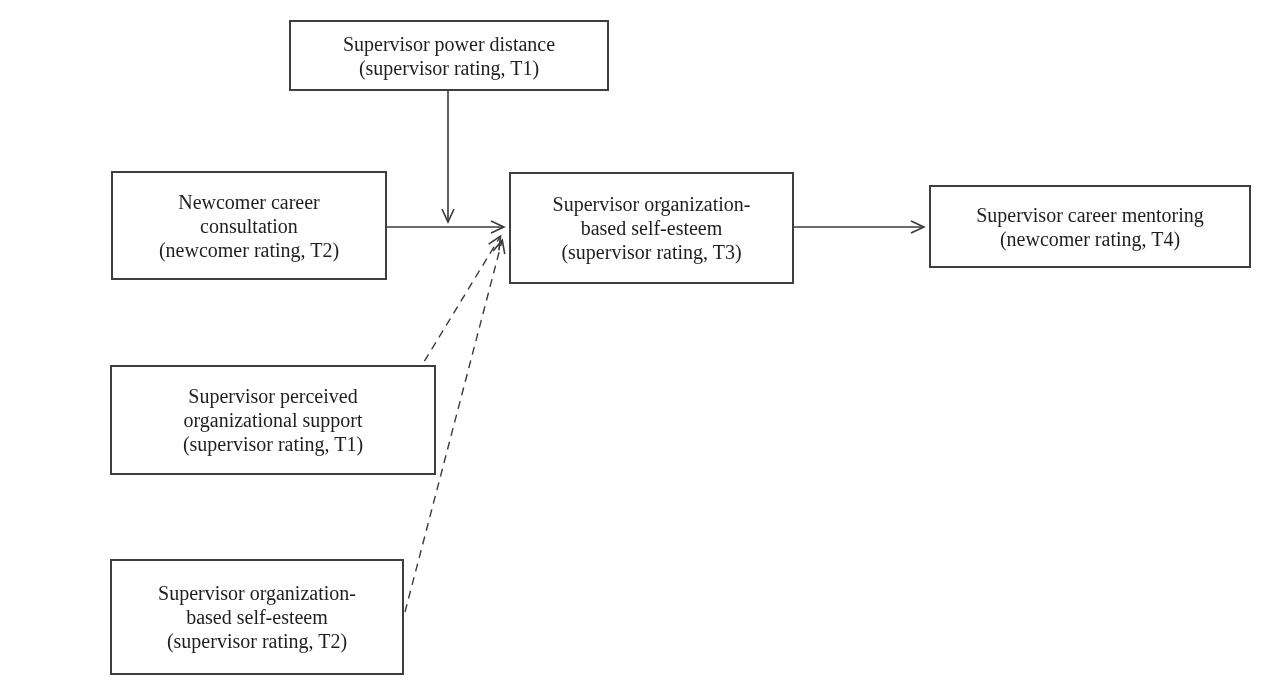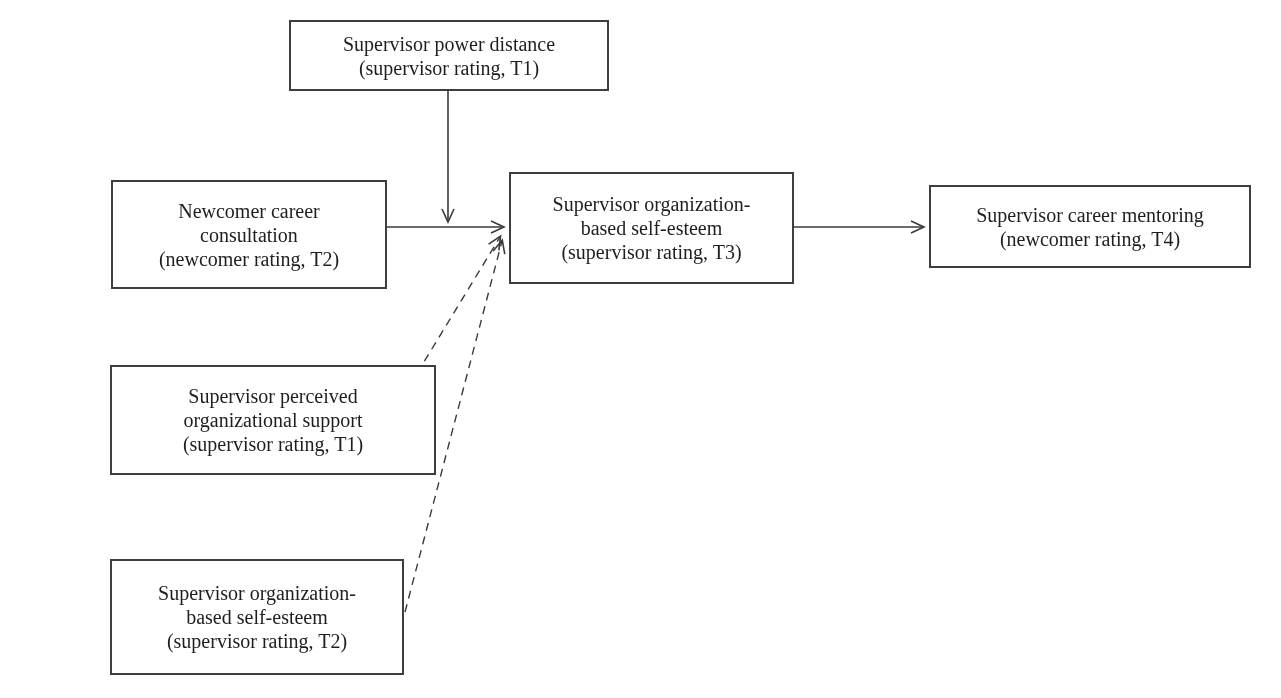--- a/index.html
+++ b/index.html
@@ -35,21 +35,21 @@
     color: #1e1e1e;
     font-size: 20px;
     line-height: 24px;
   }
   .node .lbl {
     white-space: pre-line;
     padding: 2px 6px;
   }
   
   .n-power      { left: 250px; top: 20px;  width: 320px; height: 71px;  }
-  .n-newcomer   { left: 72px;  top: 180px; width: 276px; height: 109px; }
+  .n-newcomer   { left: 72px;  top: 171px; width: 276px; height: 109px; }
   .n-obse3      { left: 470px; top: 172px; width: 285px; height: 112px; }
   .n-mentoring  { left: 890px; top: 185px; width: 322px; height: 83px;  }
   .n-pos        { left: 71px;  top: 365px; width: 326px; height: 110px; }
   .n-obse2      { left: 71px;  top: 559px; width: 294px; height: 116px; }
 </style>
 </head>
 <body>
 
 <div class="canvas">
 

